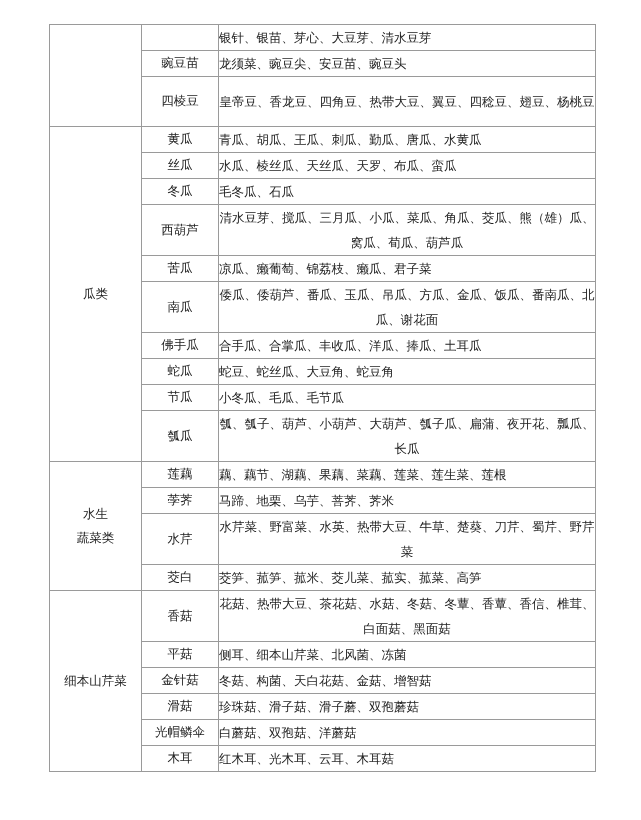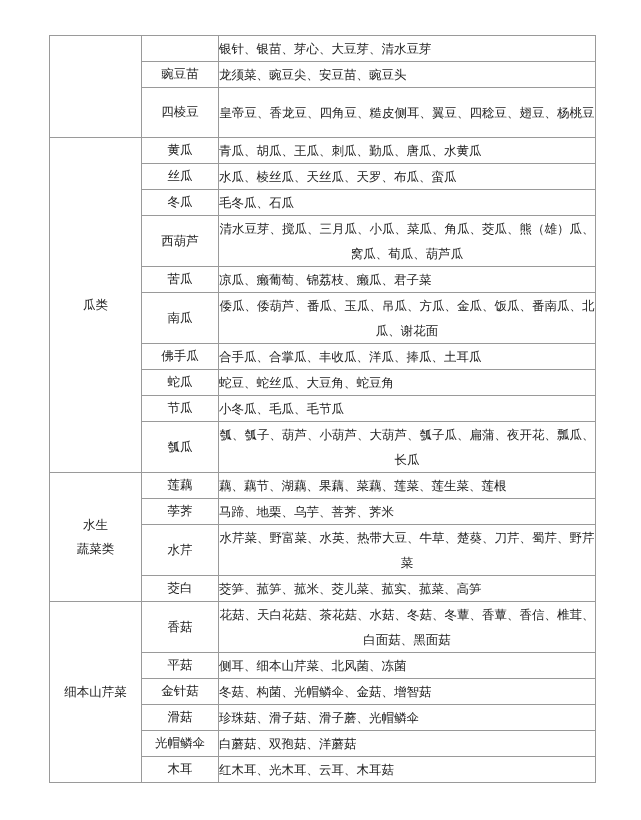--- a/index.html
+++ b/index.html
@@ -1,19 +1,19 @@
 <!DOCTYPE html>
 <html><head>
 <meta charset="utf-8">
 <style>
   html, body { margin: 0; padding: 0; background: #ffffff; }
   body { width: 641px; height: 820px; position: relative; overflow: hidden;
          font-family: "DejaVu Serif", "Liberation Serif", serif; color: #222; }
   table.veg {
-    position: absolute; left: 49px; top: 35px;
+    position: absolute; left: 49px; top: 24px;
     width: 546px; border-collapse: collapse; table-layout: fixed;
     font-size: 12.5px;
   }
   table.veg td {
     border: 1px solid #9a9a9a; padding: 0; vertical-align: middle;
   }
   col.c1 { width: 92px; }
   col.c2 { width: 77px; }
   col.c3 { width: 377px; }
   td.cat { text-align: center; line-height: 24px; }
@@ -36,21 +36,21 @@
         <td class="cat" rowspan="3"></td>
         <td class="sub"></td>
         <td class="alias">银针、银苗、芽心、大豆芽、清水豆芽</td>
       </tr>
       <tr class="h1">
         <td class="sub">豌豆苗</td>
         <td class="alias">龙须菜、豌豆尖、安豆苗、豌豆头</td>
       </tr>
       <tr class="h2">
         <td class="sub">四棱豆</td>
-        <td class="alias">皇帝豆、香龙豆、四角豆、糙皮侧耳、翼豆、四稔豆、翅豆、杨桃豆</td>
+        <td class="alias">皇帝豆、香龙豆、四角豆、热带大豆、翼豆、四稔豆、翅豆、杨桃豆</td>
       </tr>
       <tr class="h1">
         <td class="cat" rowspan="10">瓜类</td>
         <td class="sub">黄瓜</td>
         <td class="alias">青瓜、胡瓜、王瓜、刺瓜、勤瓜、唐瓜、水黄瓜</td>
       </tr>
       <tr class="h1">
         <td class="sub">丝瓜</td>
         <td class="alias">水瓜、棱丝瓜、天丝瓜、天罗、布瓜、蛮瓜</td>
       </tr>
@@ -102,33 +102,33 @@
         <td class="sub">水芹</td>
         <td class="alias">水芹菜、野富菜、水英、热带大豆、牛草、楚葵、刀芹、蜀芹、野芹菜</td>
       </tr>
       <tr class="h1">
         <td class="sub">茭白</td>
         <td class="alias">茭笋、菰笋、菰米、茭儿菜、菰实、菰菜、高笋</td>
       </tr>
       <tr class="h2">
         <td class="cat" rowspan="6">细本山芹菜</td>
         <td class="sub">香菇</td>
-        <td class="alias">花菇、天白花菇、茶花菇、水菇、冬菇、冬蕈、香蕈、香信、椎茸、白面菇、黑面菇</td>
+        <td class="alias">花菇、热带大豆、茶花菇、水菇、冬菇、冬蕈、香蕈、香信、椎茸、白面菇、黑面菇</td>
       </tr>
       <tr class="h1">
         <td class="sub">平菇</td>
         <td class="alias">侧耳、细本山芹菜、北风菌、冻菌</td>
       </tr>
       <tr class="h1">
         <td class="sub">金针菇</td>
-        <td class="alias">冬菇、构菌、光帽鳞伞、金菇、增智菇</td>
+        <td class="alias">冬菇、构菌、天白花菇、金菇、增智菇</td>
       </tr>
       <tr class="h1">
         <td class="sub">滑菇</td>
-        <td class="alias">珍珠菇、滑子菇、滑子蘑、光帽鳞伞</td>
+        <td class="alias">珍珠菇、滑子菇、滑子蘑、双孢蘑菇</td>
       </tr>
       <tr class="h1">
         <td class="sub">光帽鳞伞</td>
         <td class="alias">白蘑菇、双孢菇、洋蘑菇</td>
       </tr>
       <tr class="h1">
         <td class="sub">木耳</td>
         <td class="alias">红木耳、光木耳、云耳、木耳菇</td>
       </tr>
     </tbody>

